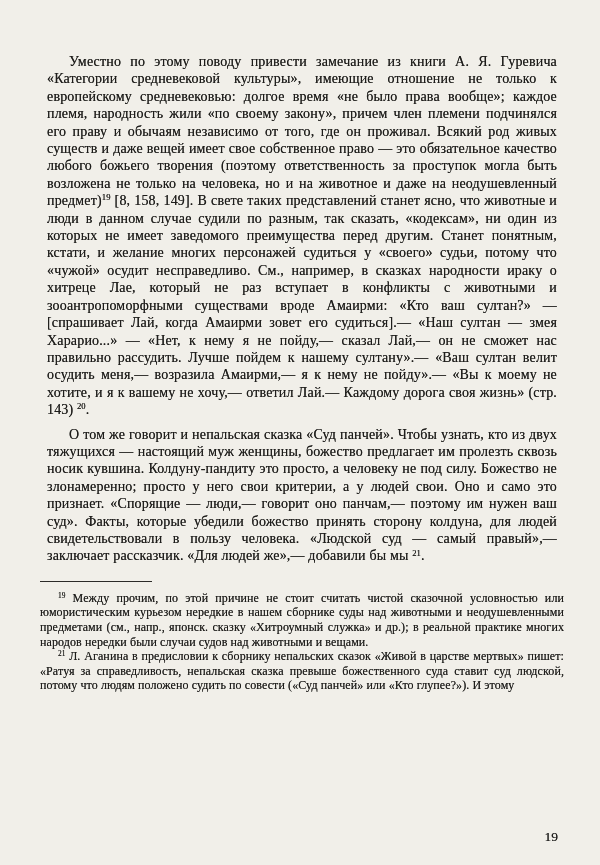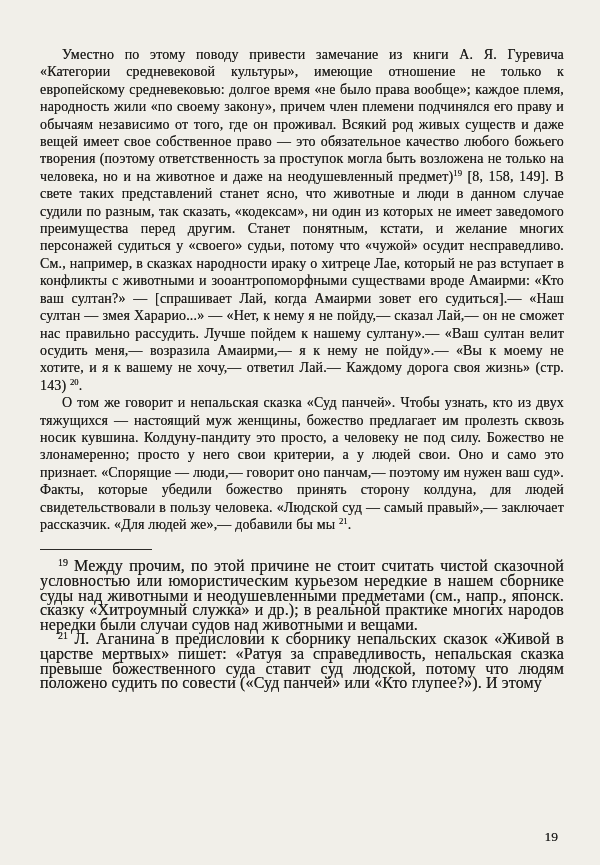--- a/index.html
+++ b/index.html
@@ -11,21 +11,21 @@
   .page {
     position: relative;
     width: 600px; height: 865px;
     box-sizing: border-box;
     background: #f1efe9;
     overflow: hidden;
     padding: 46px 36px 0 40px;
     color: #1e1d1b;
   }
   .main-text p {
-    margin: 0;
+    margin: 7px;
     font-size: 14px;
     line-height: 17.4px;
     text-align: justify;
     text-indent: 22px;
     letter-spacing: 0.012em;
     text-shadow: 0 0 0.6px rgba(20,20,18,0.75);
     hyphens: auto;
   }
   sup {
     font-size: 0.62em;
@@ -35,21 +35,21 @@
     top: -0.55em;
     letter-spacing: 0;
   }
   .footnote-rule {
     width: 112px; height: 1px;
     background: #2c2b28;
     margin: 16px 0 9px 0;
   }
   .footnotes p {
     margin: 0;
-    font-size: 16px;
+    font-size: 12px;
     line-height: 14.6px;
     text-align: justify;
     text-indent: 18px;
     letter-spacing: 0.008em;
     text-shadow: 0 0 0.5px rgba(20,20,18,0.7);
     hyphens: auto;
   }
   .page-number {
     position: absolute;
     right: 42px; bottom: 20px;

